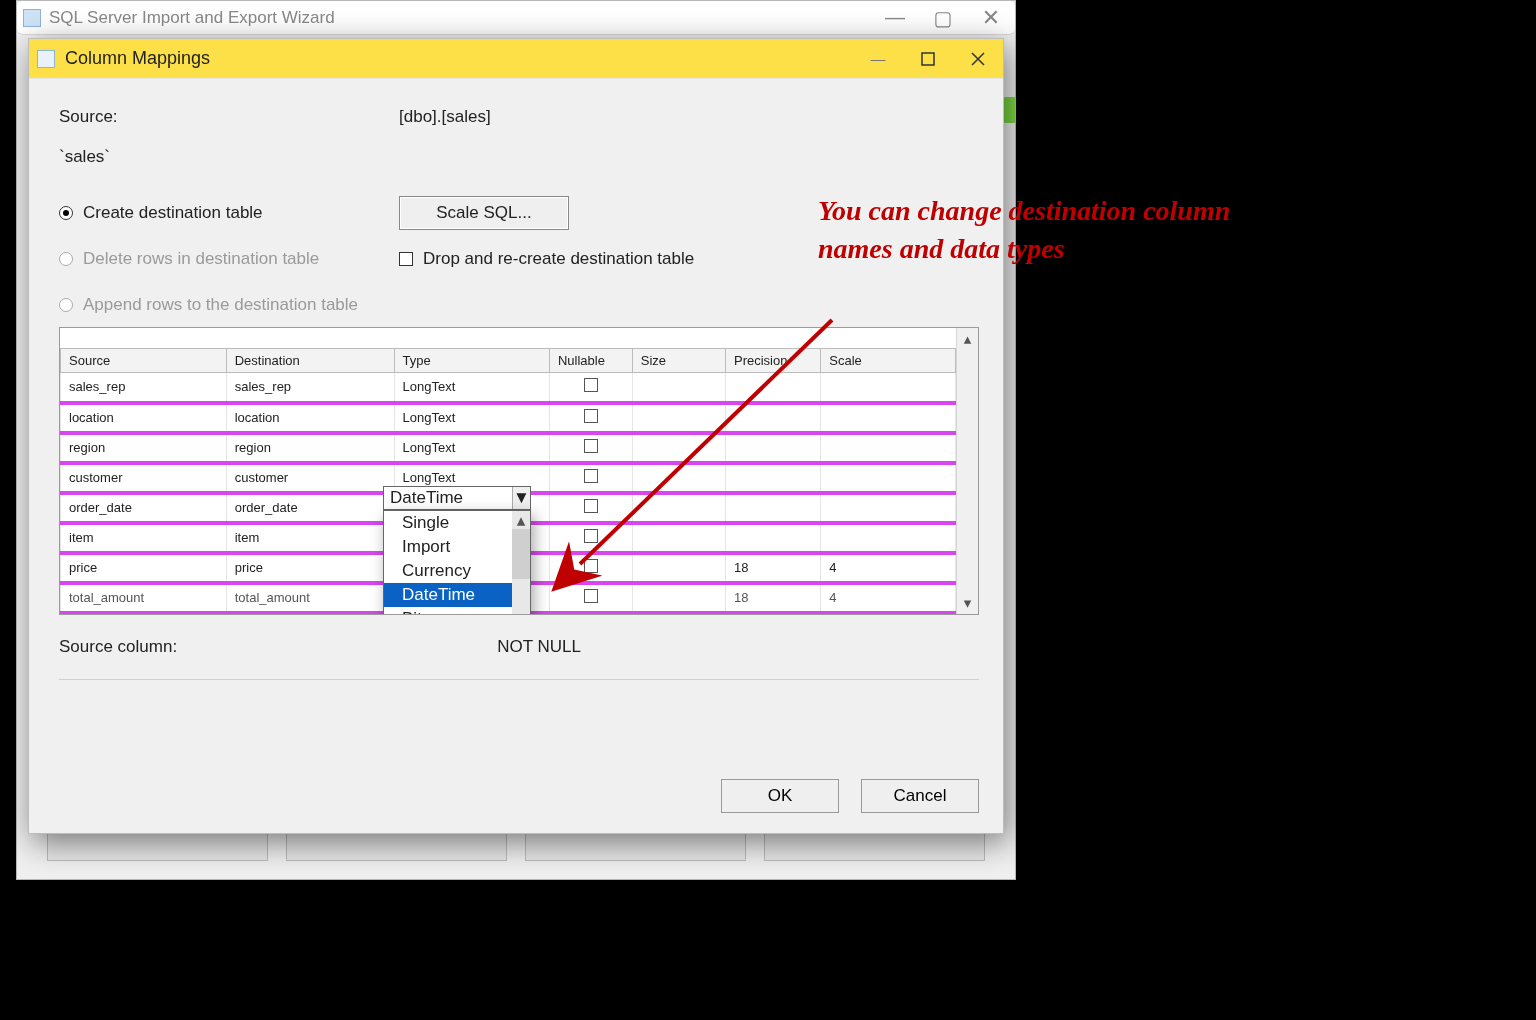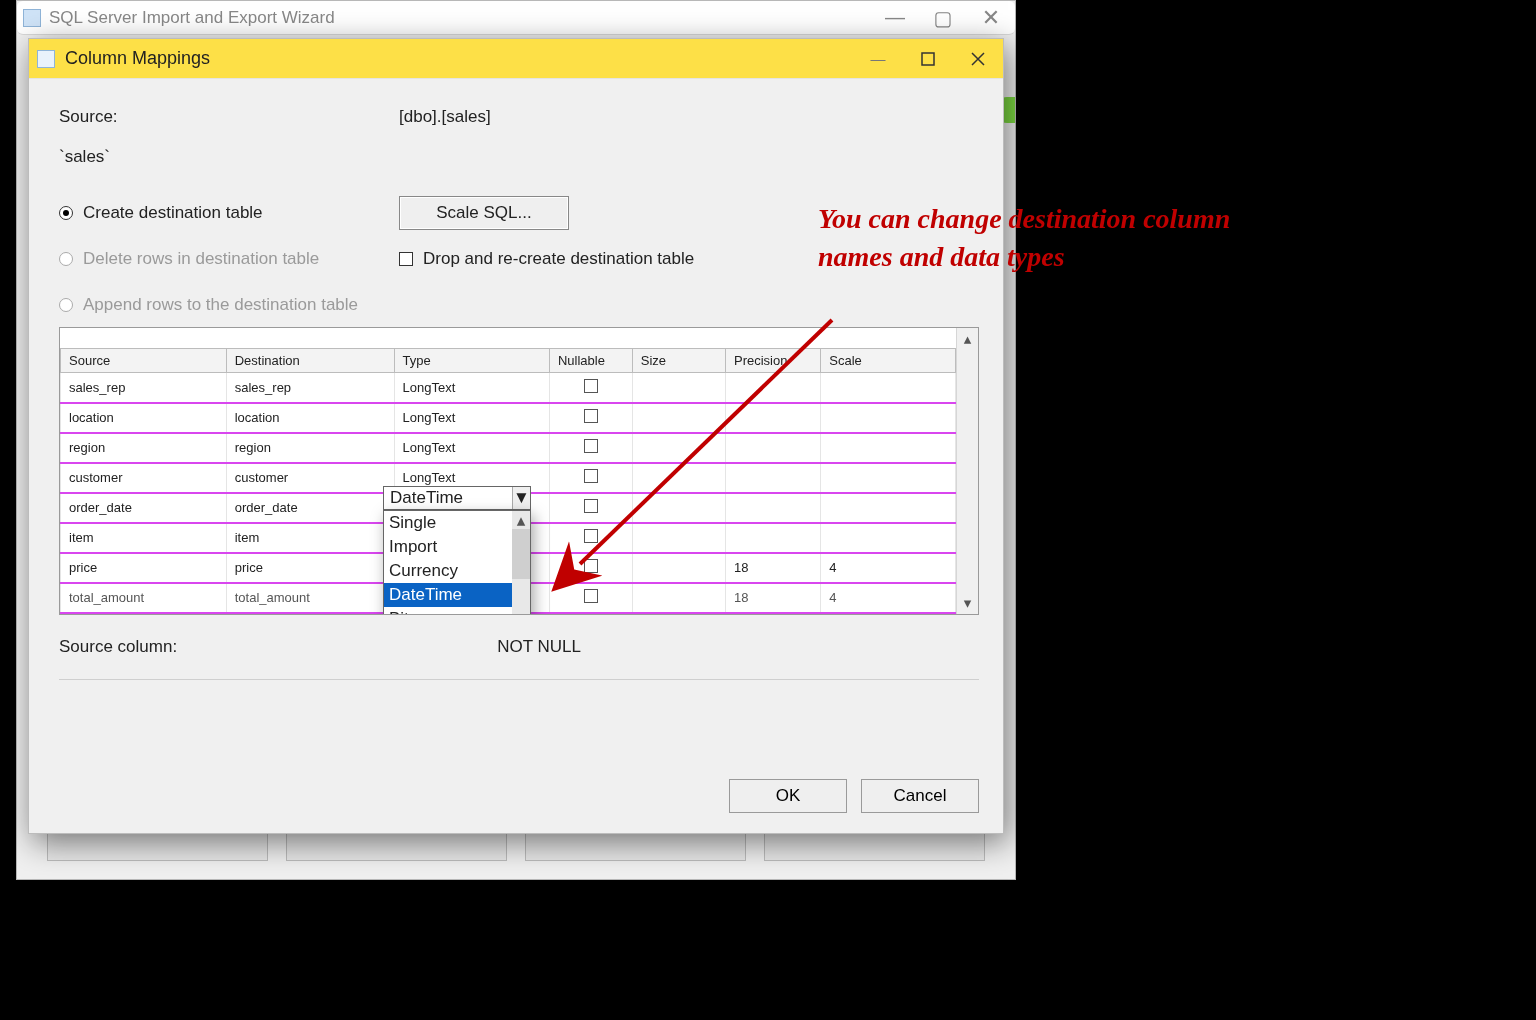--- a/index.html
+++ b/index.html
@@ -103,21 +103,21 @@
     text-align:left; font-weight:normal;
     padding: 4px 8px;
     color:#222;
   }
   tbody td {
     border-left:1px solid #e5e5e5; border-right:1px solid #e5e5e5;
     padding: 3px 8px;
     height: 30px;
     white-space: nowrap;
   }
-  tbody tr { border-bottom: 2px solid #d946ef; }
+  tbody tr { border-bottom: 4px solid #d946ef; }
   col.c-src { width: 160px; }
   col.c-dst { width: 162px; }
   col.c-type{ width: 150px; }
   col.c-null{ width: 80px; }
   col.c-size{ width: 90px; }
   col.c-prec{ width: 92px; }
   col.c-scale{width: 130px; }
   .center { text-align:center; }
   .cell-chk { width:14px;height:14px;border:1px solid #555;display:inline-block;background:#fff; }
 
@@ -139,38 +139,38 @@
   .type-cell .dd { margin-left:auto; width:18px;height:100%; display:flex;align-items:center;justify-content:center; border-left:1px solid #aaa; background:#efefef;}
   .popup {
     position:absolute; left:323px; top:182px;
     width:148px;
     background:#fff; border:1px solid #666;
     box-shadow: 3px 5px 14px rgba(0,0,0,.35);
     font-size:17px;
     display:flex;
   }
   .popup ul { list-style:none; margin:0; padding:0; flex:1;}
-  .popup li { padding: 2px 5px; }
+  .popup li { padding: 2px 18px; }
   .popup li.sel { background:#0a63c4; color:#fff; }
   .popup .ps { width:18px; background:#e8e8e8; display:flex;flex-direction:column;}
   .popup .ps .arrow{height:18px;display:flex;align-items:center;justify-content:center;color:#555;}
   .popup .ps .thumb{height:50px;background:#cfcfcf;margin:0;}
   .popup .ps .track{flex:1;}
 
   .source-col-row { margin-top: 22px; display:flex; gap: 320px; font-size:17px;}
   .hr { height:1px;background:#cfcfcf; margin: 22px 0 0 0;}
-  .dlg-buttons { position:absolute; right: 24px; bottom: 20px; display:flex; gap:14px;margin-left:36px;}
+  .dlg-buttons { position:absolute; right: 24px; bottom: 20px; display:flex; gap:22px;margin-left:36px;}
   .dlg-buttons button {
     width: 118px; height:34px; background:#efefef; border:1px solid #9a9a9a; font-size:17px;
     font-family: inherit;
   }
 
   
   .anno {
-    position:absolute; left: 818px; top: 200px;
+    position:absolute; left: 818px; top: 192px;
     width: 430px;
     color:#c00000;
     font-family: "Segoe Script", "Comic Sans MS", cursive;
     font-size: 28px; font-style: italic; font-weight:600;
     line-height: 1.35;
   }
   svg.arrow-svg { position:absolute; left:0; top:0; pointer-events:none; }
 
   .green-dot {
     position:absolute; right: 0px; top: 96px;

